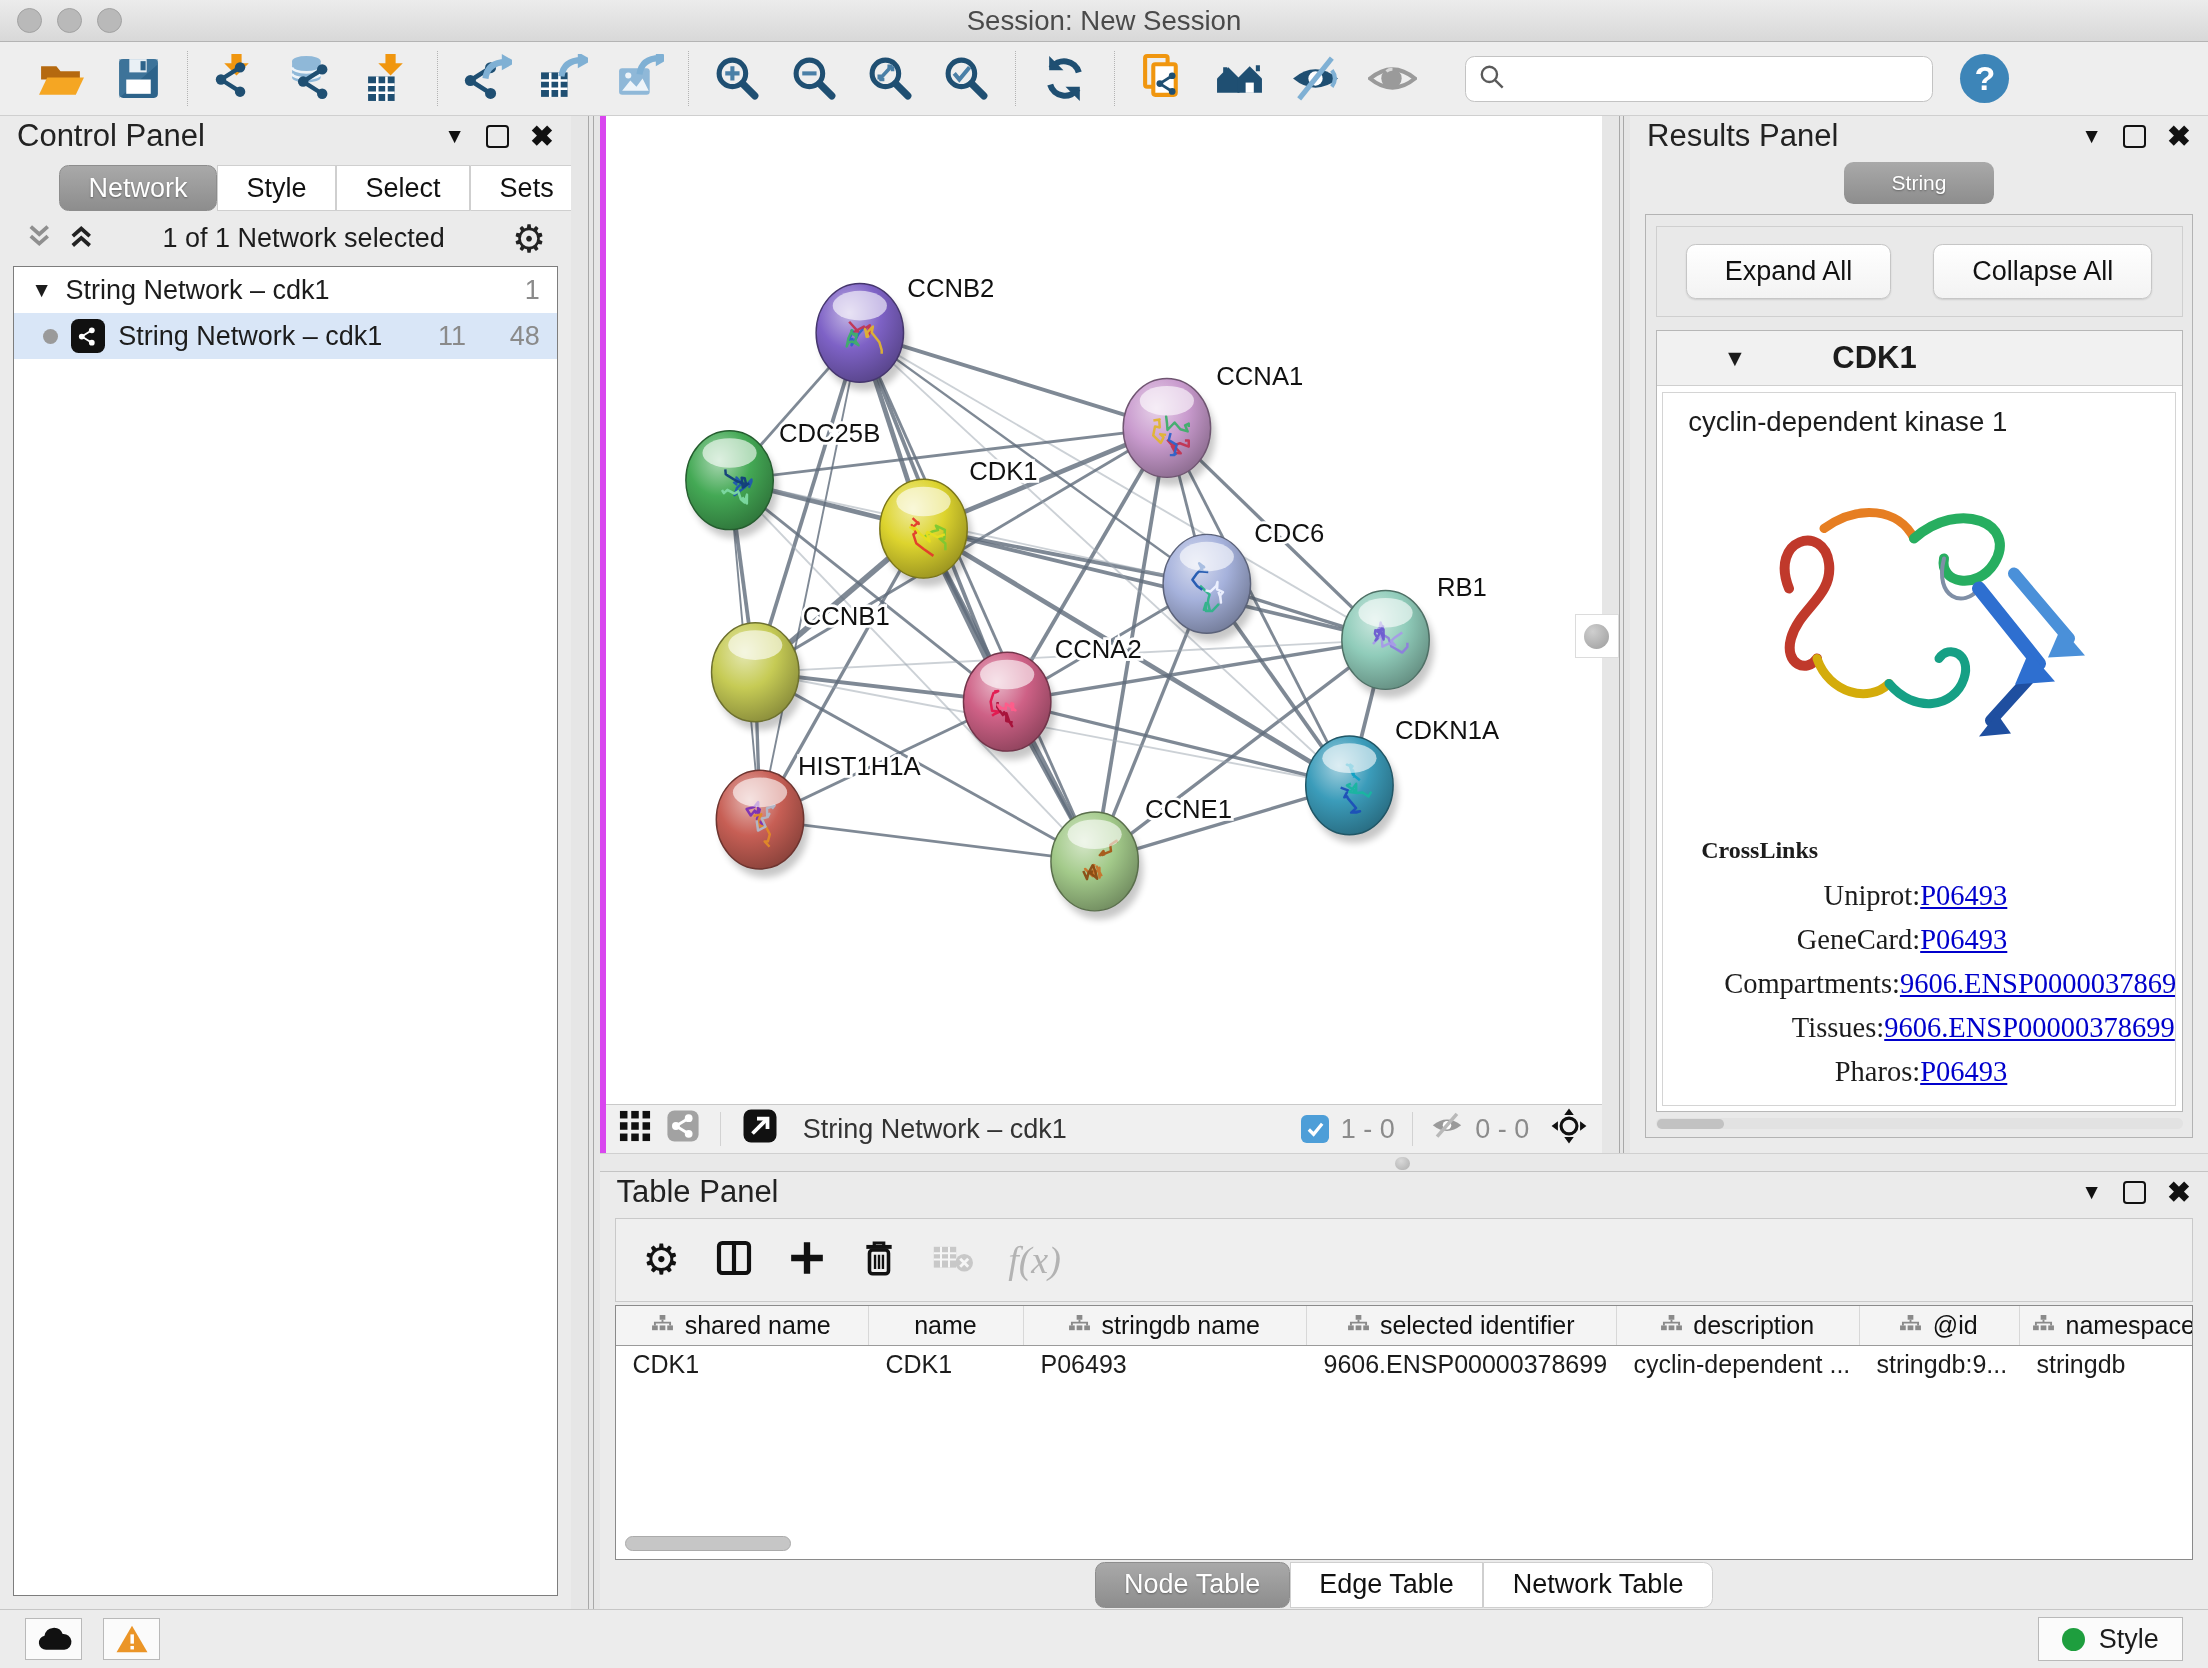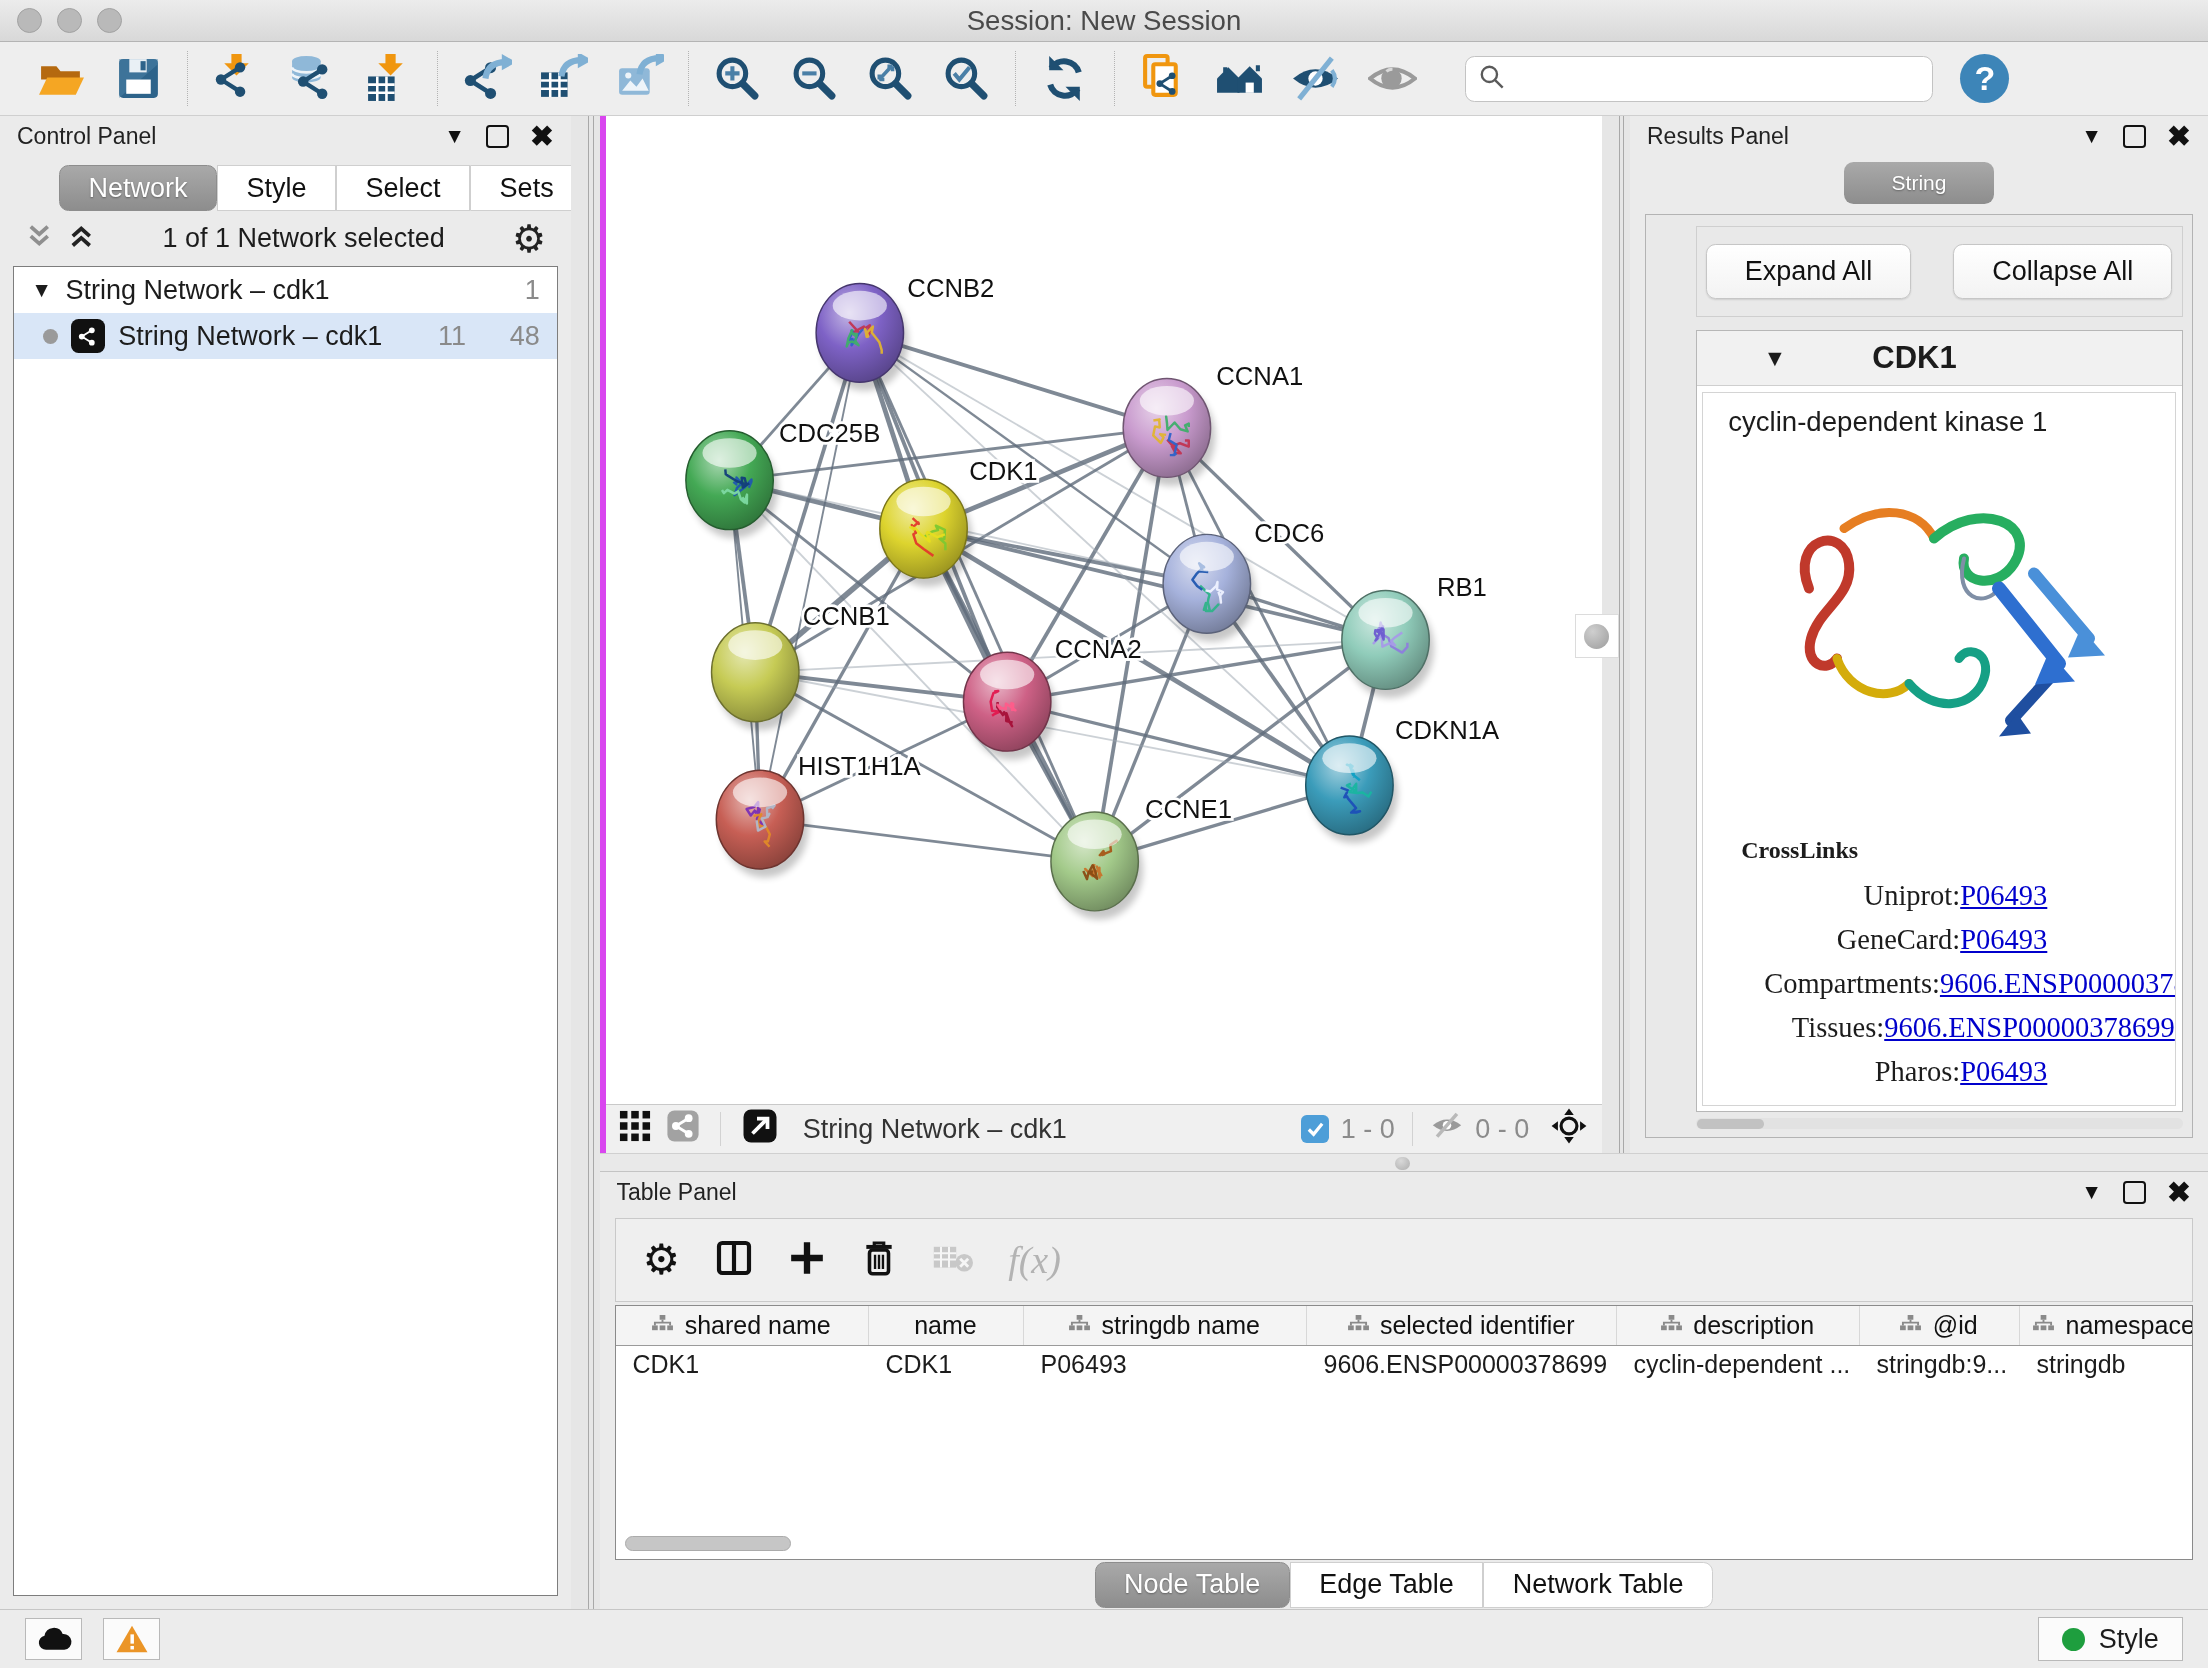--- a/index.html
+++ b/index.html
@@ -27,21 +27,21 @@
   .searchwrap input { border:none; outline:none; font-size:25px; width:100%; margin-left:9.5px; background:transparent; }
   .helpbtn { margin-left:27px; width:49px; height:49px; border-radius:50%; background:#3d85b8; color:#fff;
     font-size:34px; font-weight:bold; display:flex; align-items:center; justify-content:center; }
 
   
   .content { flex:1 1 auto; display:flex; min-height:0; }
 
   
   .cpanel { width:571px; flex:0 0 571px; background:#ebebeb; display:flex; flex-direction:column; }
   .panel-head { height:40px; display:flex; align-items:center; padding:0 17px; }
-  .panel-title { font-size:23px; color:#222; }
+  .panel-title { font-size:31px; color:#222; }
   .panel-controls { margin-left:auto; display:flex; align-items:center; gap:21px; color:#111; }
   .pc-arrow { font-size:21px; }
   .pc-float { width:23px; height:23px; border:2.9px solid #111; border-radius:3.8px; }
   .pc-close { font-size:28.5px; font-weight:bold; }
   .tabsrow { height:55px; display:flex; align-items:flex-end; padding-left:59px; }
   .tab { height:46px; padding:0 28.5px; display:flex; align-items:center; justify-content:center;
     background:#fff; border:1px solid #cfcfcf; font-size:27px; color:#111; }
   .tab:first-child { border-radius:9.5px 0 0 9.5px; }
   .tab:last-child { border-radius:0 9.5px 9.5px 0; }
   .tab.sel { background:linear-gradient(#a9a9a9,#8d8d8d); color:#fff; border-color:#8d8d8d;
@@ -78,21 +78,21 @@
   .cb-right { margin-left:auto; display:flex; align-items:center; gap:11.4px; color:#8b8b8b; }
   .checkbadge { width:28.5px; height:28.5px; border-radius:5.7px; background:#4d9ed8; display:flex;
     align-items:center; justify-content:center; }
 
   
   .rpanel { flex:1; background:#ebebeb; display:flex; flex-direction:column; min-width:0; }
   .rtabrow { height:48px; display:flex; justify-content:center; align-items:flex-end; }
   .rtab { height:42px; padding:0 48px; background:linear-gradient(#a9a9a9,#8d8d8d); color:#fff;
     font-size:21px; border-radius:9.5px; display:flex; align-items:center; text-shadow:0 1px 1.9px rgba(0,0,0,.35); }
   .rbox { flex:1; margin:9.5px 15px 15px 15px; border:1.9px solid #b3b3b3; background:#e9e9e9;
-    display:flex; flex-direction:column; min-height:0;padding-left:40px; }
+    display:flex; flex-direction:column; min-height:0; }
   .rbuttons { margin:11.4px 9.5px 5.7px 9.5px; border:1px solid #cfcfcf; height:91px; display:flex;
     align-items:center; justify-content:center; gap:42px; }
   .rbtn { background:linear-gradient(#ffffff,#f3f3f3); border:1px solid #c6c6c6; border-radius:9.5px;
     padding:11.4px 38px; font-size:27px; color:#111; box-shadow:0 1px 1.9px rgba(0,0,0,.12); }
   .rsection { flex:1; margin:7.6px 9.5px 5.7px 9.5px; border:1px solid #b7b7b7; background:#fff;
     display:flex; flex-direction:column; min-height:0; }
   .rsec-head { height:55px; background:#f1f1f1; border-bottom:1px solid #cfcfcf; display:flex;
     align-items:center; gap:86px; padding-left:67px; }
   .rsec-title { font-size:31px; font-weight:bold; }
   .rsec-inner { flex:1; margin:5.7px; border:1px solid #d4d4d4; overflow:hidden; display:flex; flex-direction:column; }

